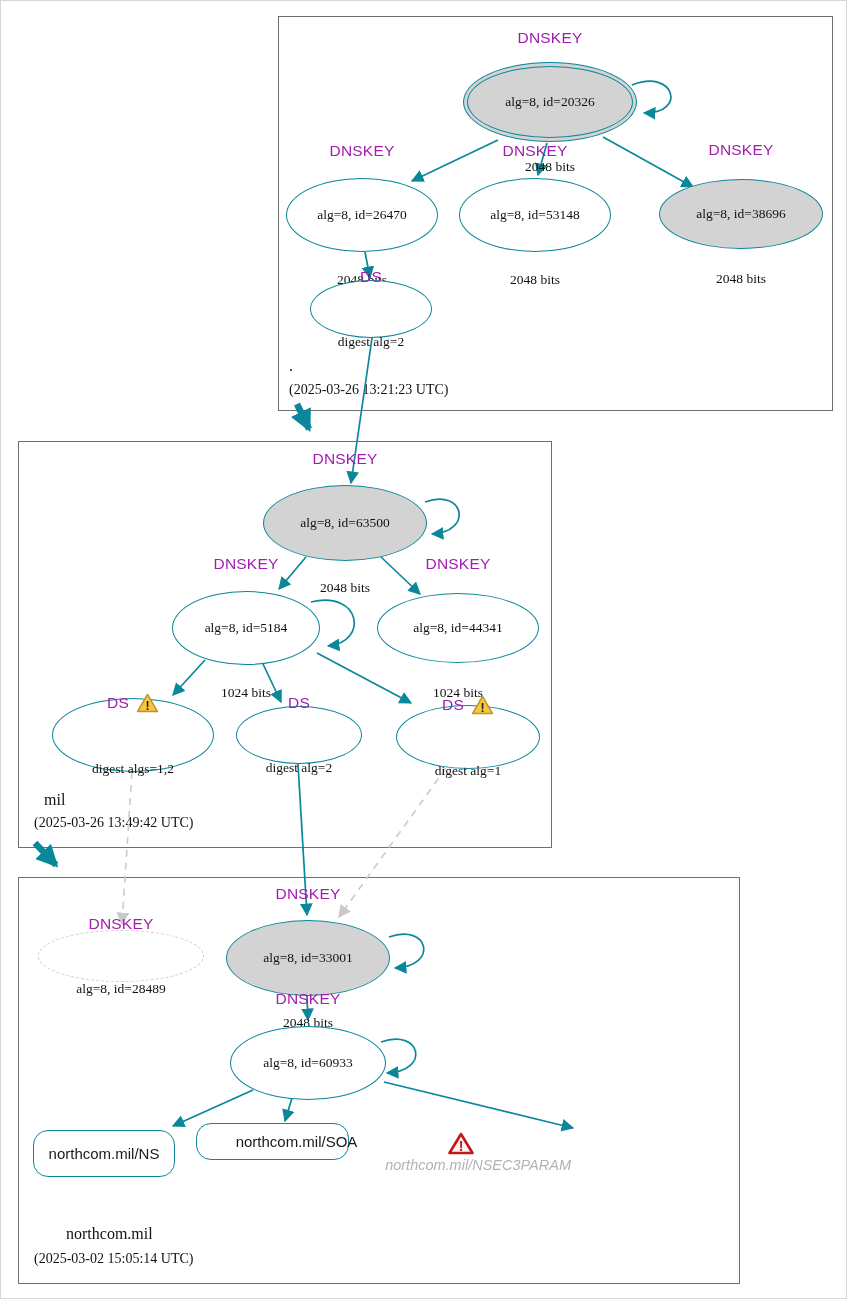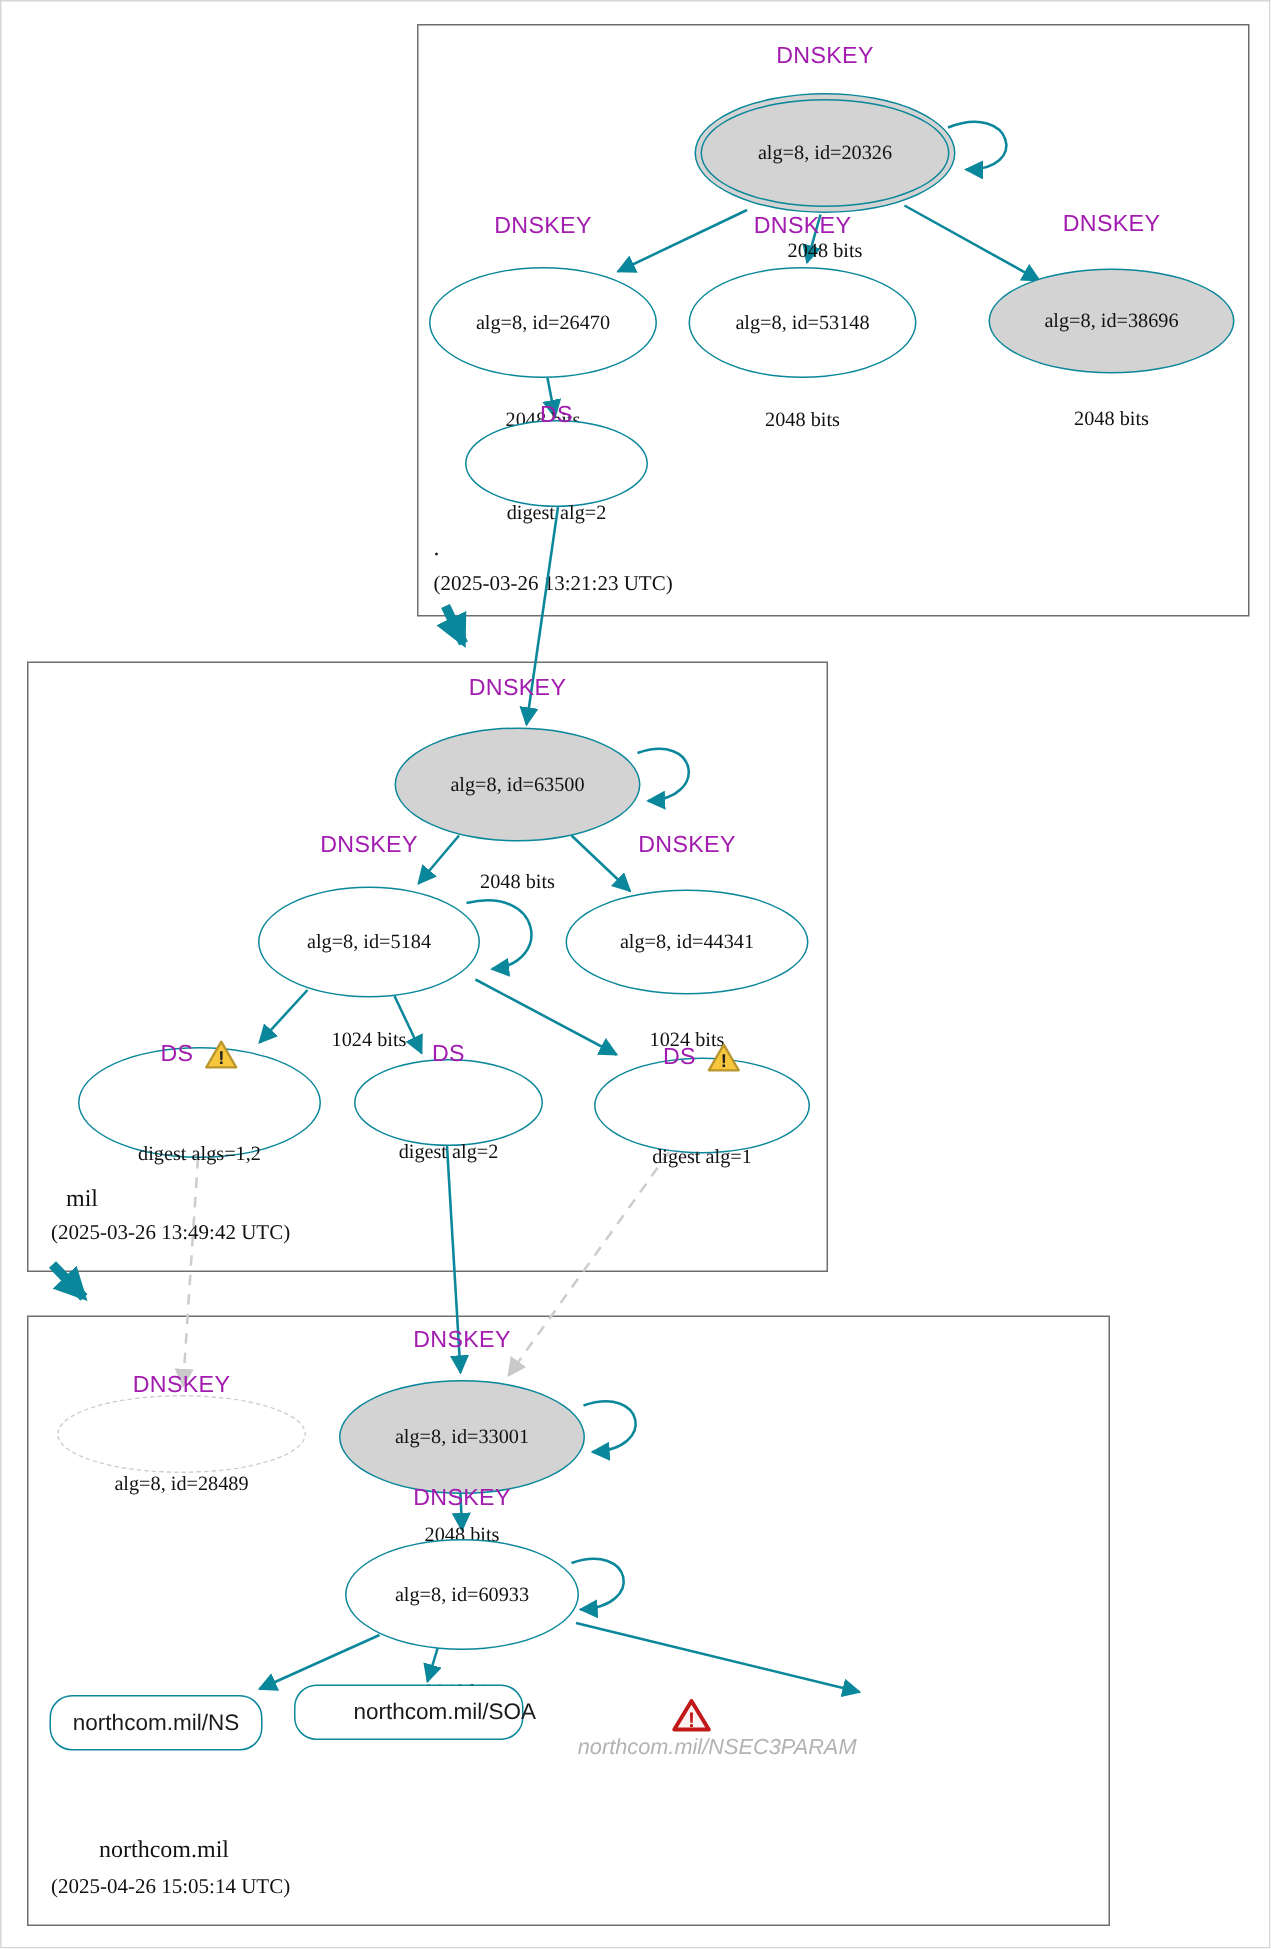--- a/index.html
+++ b/index.html
@@ -46,21 +46,21 @@
   <div class="zone-box" style="left:17px;top:440px;width:532px;height:405px;"></div>
   <div class="zone-box" style="left:17px;top:876px;width:720px;height:405px;"></div>
 
   <div class="zone-name" style="left:288px;top:356px;">.</div>
   <div class="zone-ts" style="left:288px;top:381px;">(2025-03-26 13:21:23 UTC)</div>
 
   <div class="zone-name" style="left:43px;top:790px;">mil</div>
   <div class="zone-ts" style="left:33px;top:814px;">(2025-03-26 13:49:42 UTC)</div>
 
   <div class="zone-name" style="left:33px;top:1224px;margin-left:32px;">northcom.mil</div>
-  <div class="zone-ts" style="left:33px;top:1250px;">(2025-04-26 15:05:14 UTC)</div>
+  <div class="zone-ts" style="left:33px;top:1250px;">(2025-03-02 15:05:14 UTC)</div>
 
   <svg class="edges" width="847" height="1299" viewBox="0 0 847 1299">
     <defs>
       <marker id="mTeal" viewBox="0 0 10 10" refX="9" refY="5" markerWidth="7.5" markerHeight="7.5" orient="auto">
         <path d="M0,0 L10,5 L0,10 z" fill="#0a879a"></path>
       </marker>
       <marker id="mGray" viewBox="0 0 10 10" refX="9" refY="5" markerWidth="7.5" markerHeight="7.5" orient="auto">
         <path d="M0,0 L10,5 L0,10 z" fill="#c9c9c9"></path>
       </marker>
       <marker id="mTealBig" viewBox="0 0 10 10" refX="8.5" refY="5" markerWidth="3.4" markerHeight="3.4" orient="auto">
@@ -225,21 +225,21 @@
   </div>
 
   <div class="node" style="left:229px;top:1025px;width:156px;height:74px;">
     <div class="node-text">
       <div class="node-title">DNSKEY</div>
       <div class="node-sub">alg=8, id=60933</div>
       <div class="node-sub">2048 bits</div>
     </div>
   </div>
 
-  <div class="rrset" style="left:32px;top:1129px;width:142px;height:37px;">
+  <div class="rrset" style="left:32px;top:1129px;width:142px;height:47px;">
     <span>northcom.mil/NS</span>
   </div>
 
   <div class="rrset" style="left:195px;top:1122px;width:153px;height:37px;padding-left:48px;">
     <span>northcom.mil/SOA</span>
   </div>
 
 
   <span class="icon" style="position:absolute;left:447px;top:1131px;z-index:5;">
     <svg width="26" height="23" viewBox="0 0 26 23">

